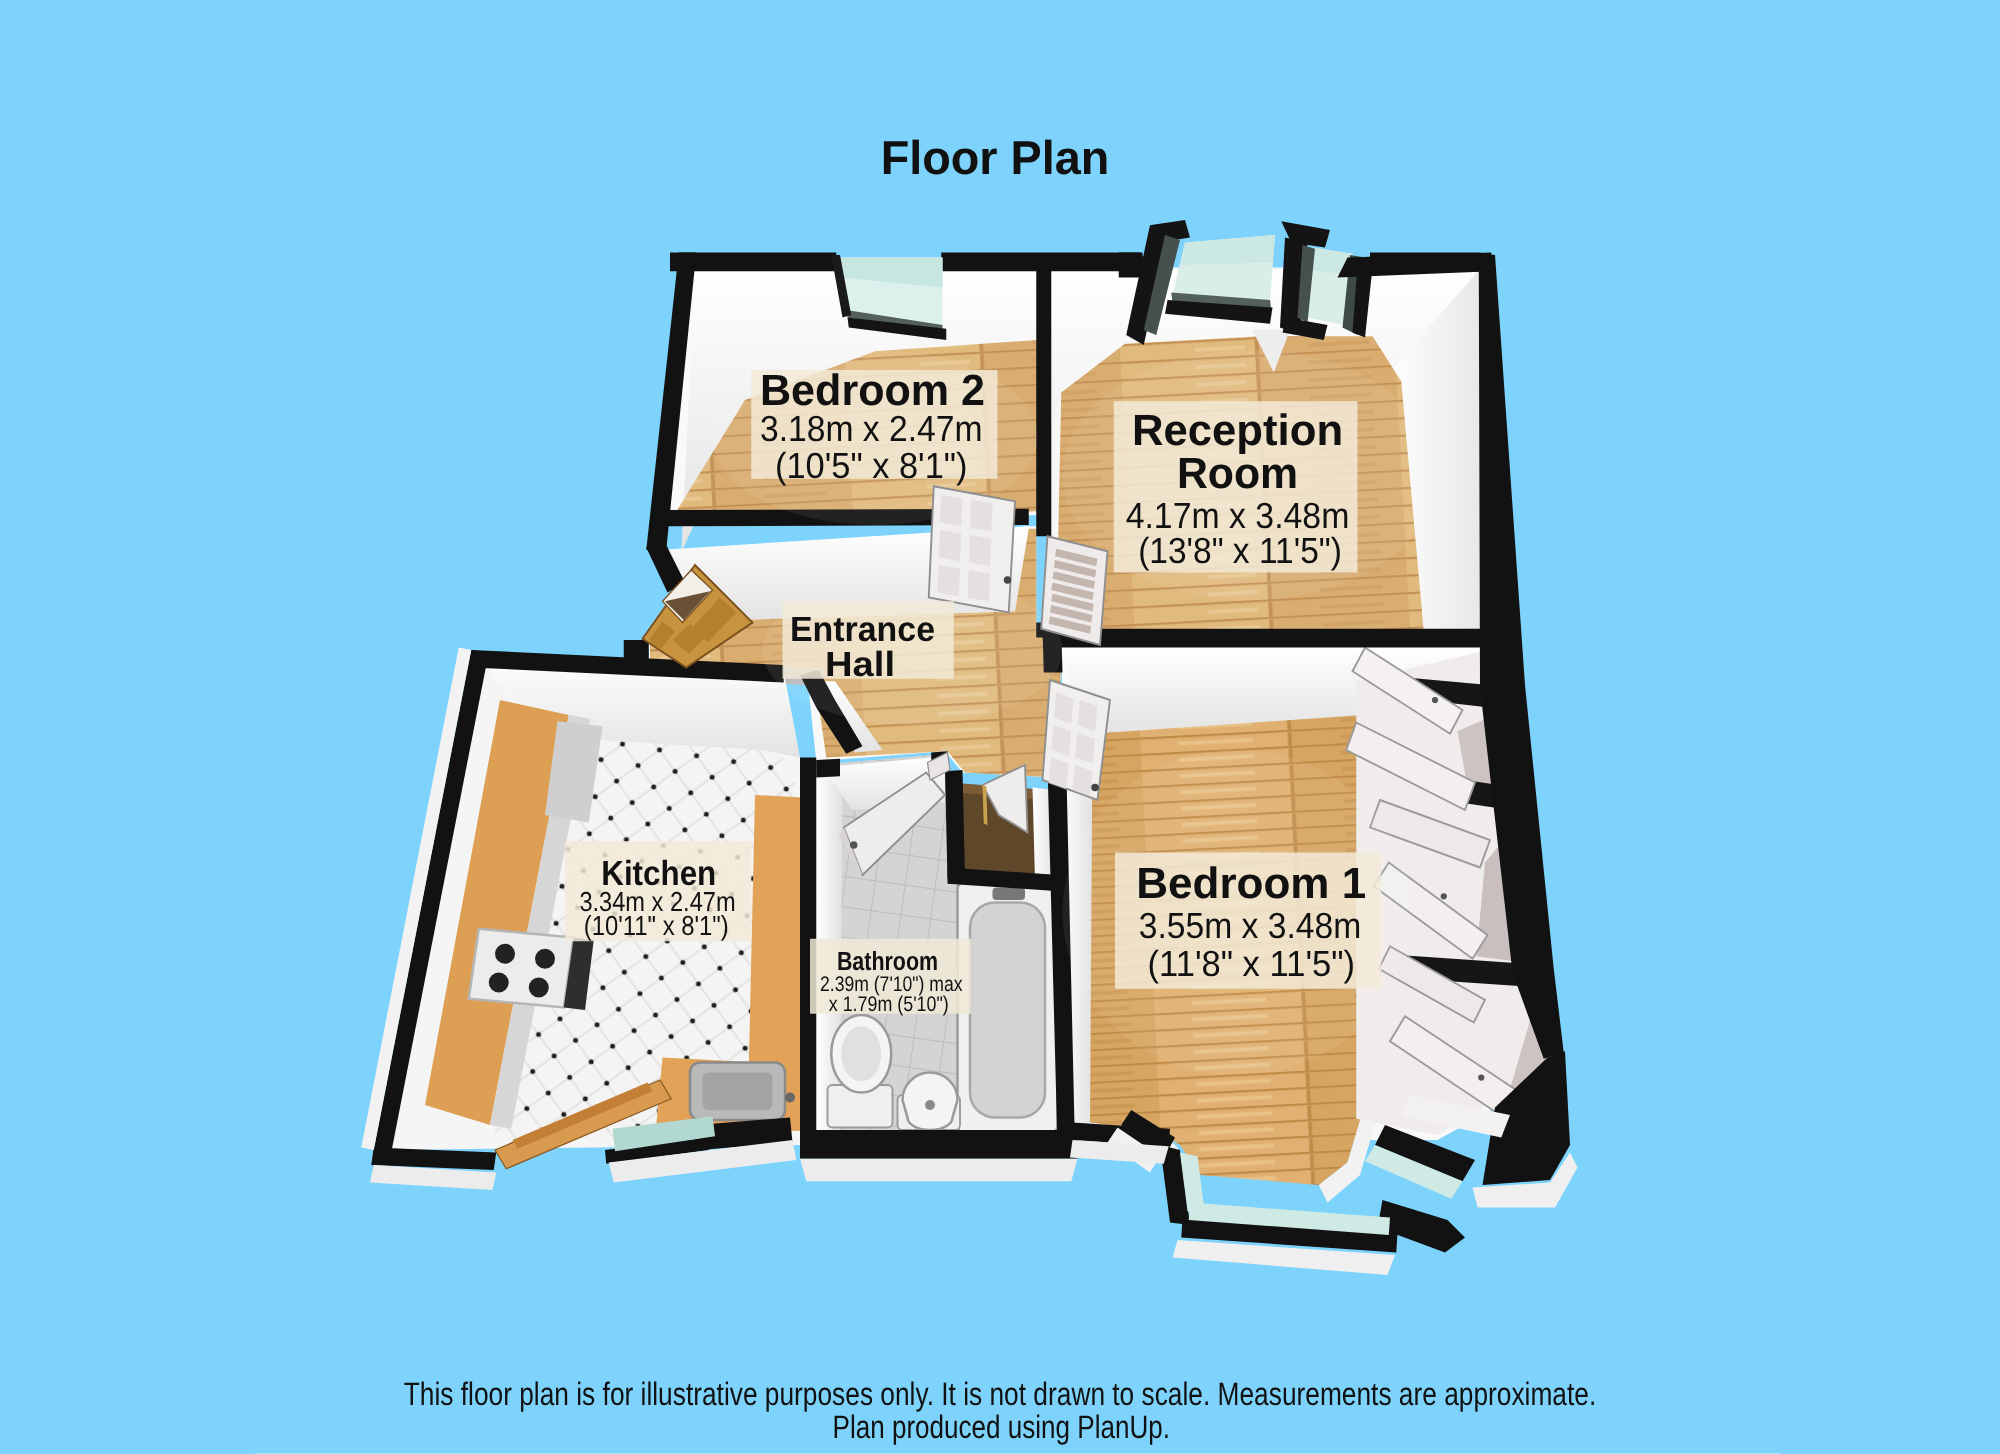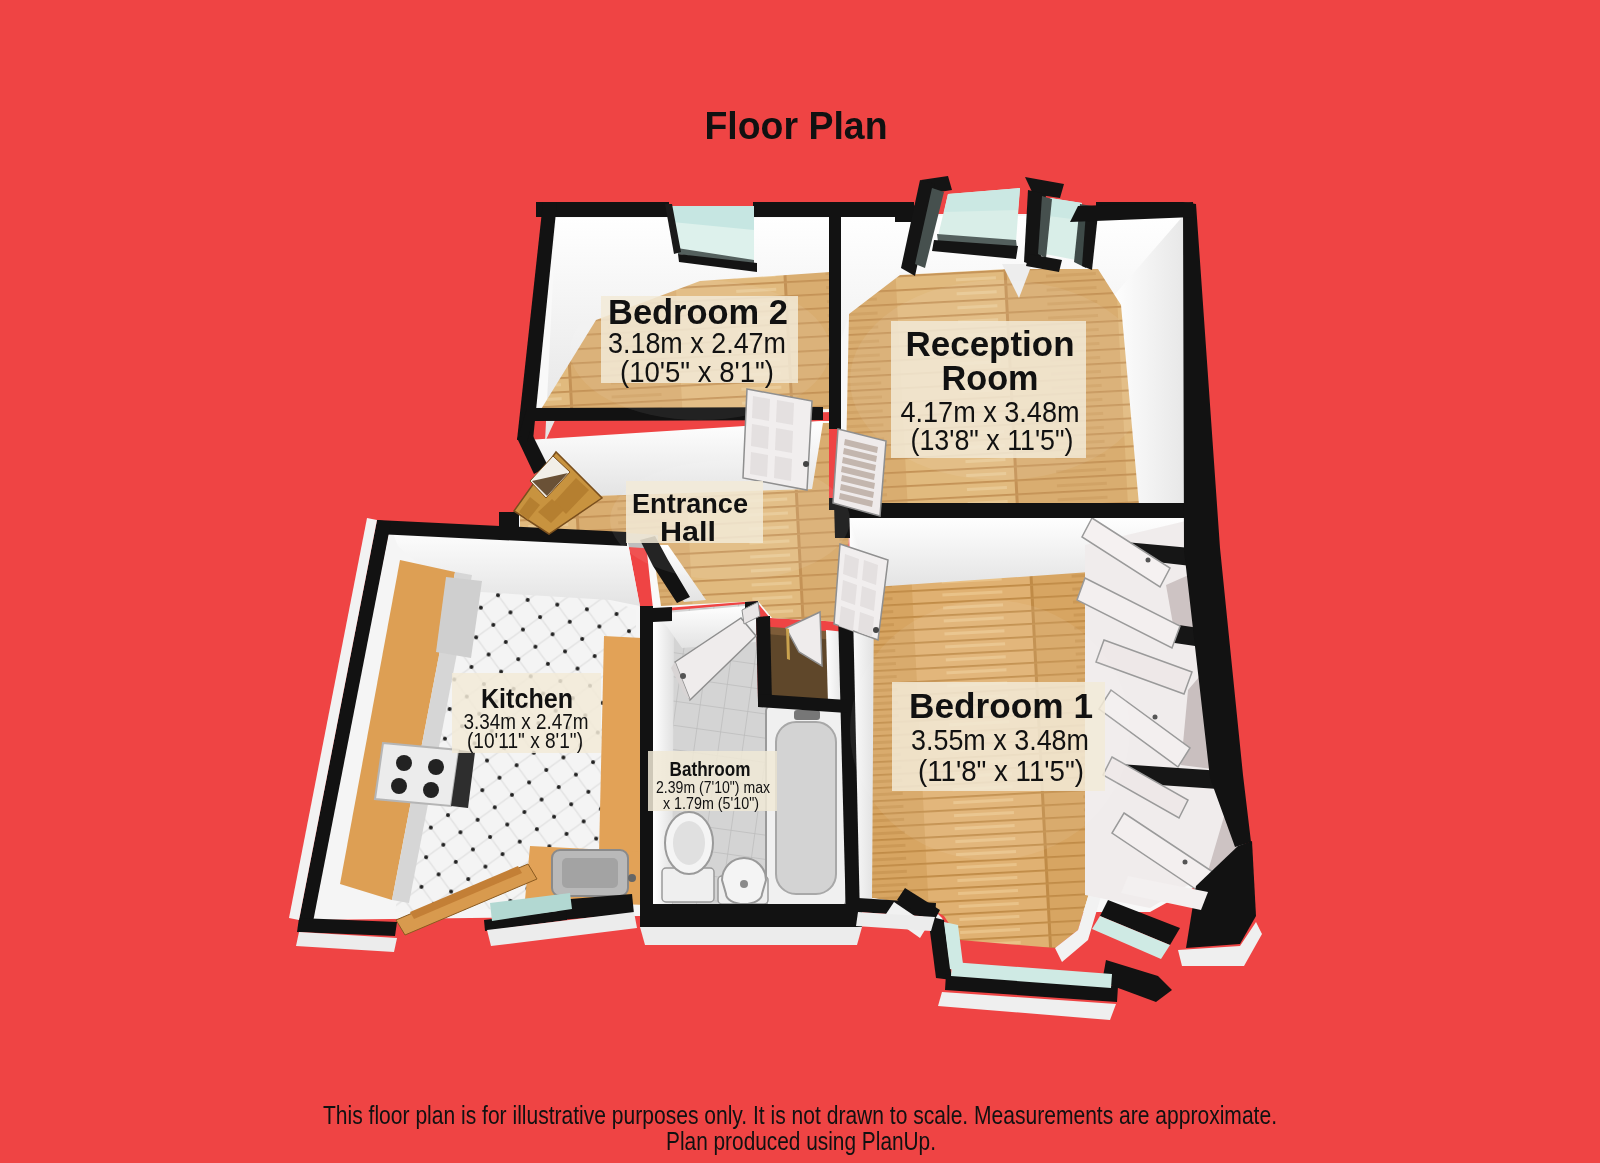--- a/index.html
+++ b/index.html
@@ -1,16 +1,16 @@
 <!DOCTYPE html>
 <html><head>
 <meta charset="utf-8">
 <style>
   html,body{margin:0;padding:0;background:#ffffff;}
-  .page{position:relative;width:1600px;height:1163px;background:#ef4444;font-family:"Liberation Sans",sans-serif;text-align:right;}
+  .page{position:relative;width:1600px;height:1163px;background:#7dd3fc;font-family:"Liberation Sans",sans-serif;text-align:right;}
   svg{position:absolute;left:0;top:0;}
   text{font-family:"Liberation Sans",sans-serif;}
 </style>
 </head>
 <body>
 <div class="page">
 <svg width="1600" height="1163" viewBox="0 0 1600 1163">
 <defs>
   <pattern id="wood" width="220" height="14" patternUnits="userSpaceOnUse" patternTransform="rotate(-3)">
     <rect width="220" height="14" fill="#dcb274"></rect>

